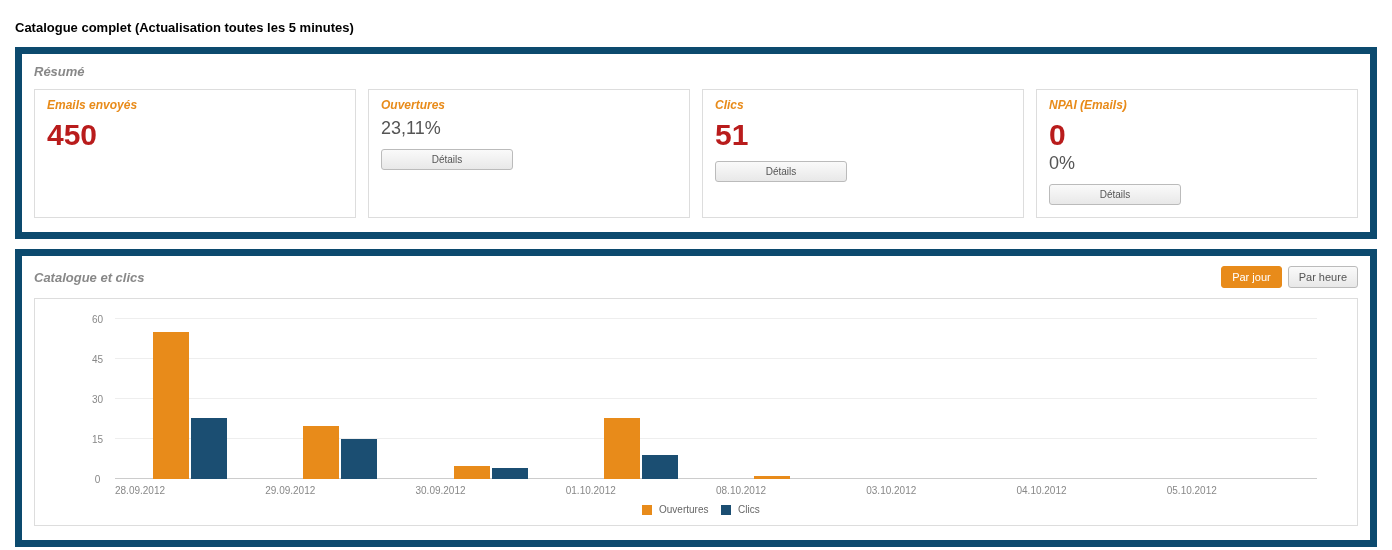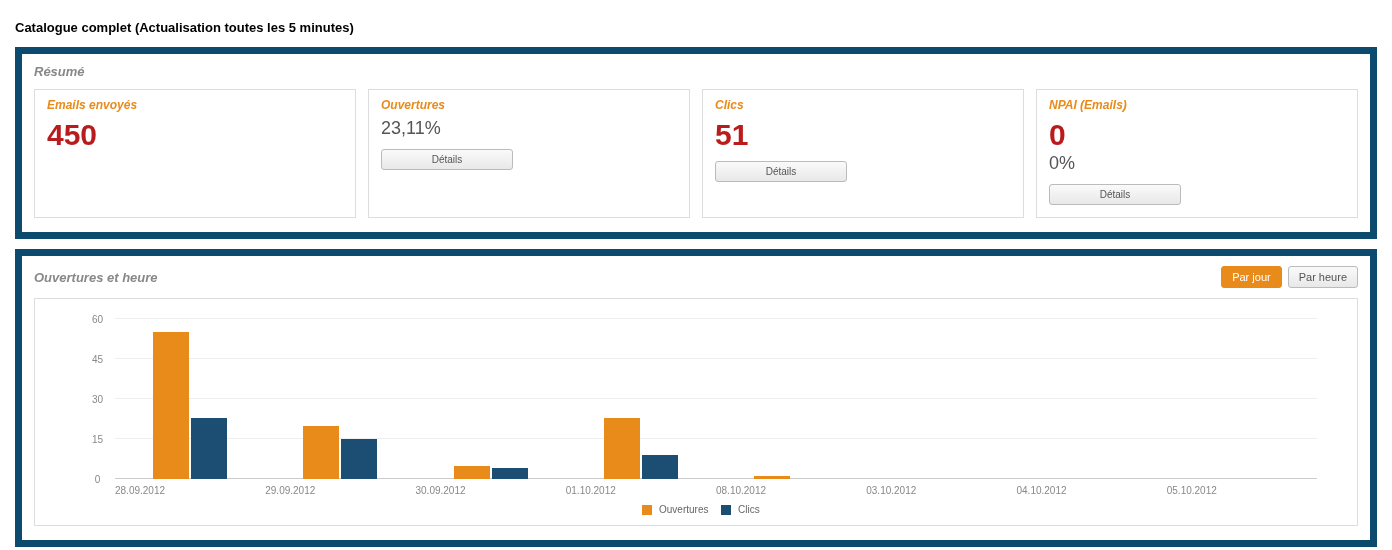--- a/index.html
+++ b/index.html
@@ -211,21 +211,21 @@
       <div class="card-btn-wrap">
         <span class="details-btn">Détails</span>
       </div>
     </div>
 
   </div>
 </div>
 
 <div class="panel">
   <div class="panel-header">
-    <div class="panel-title">Ouvertures et heure</div>
+    <div class="panel-title">Catalogue et clics</div>
     <div class="toggle-group">
       <span class="toggle-btn active">Par jour</span>
       <span class="toggle-btn">Par heure</span>
     </div>
   </div>
 
   <div class="chart-box">
     <div class="chart-area" id="chart-area" style="height: 160px;">
         <div class="grid-line base" style="bottom: 0%;"></div>
         <div class="y-label" style="bottom: 0%; transform: translateY(50%);">0</div>

